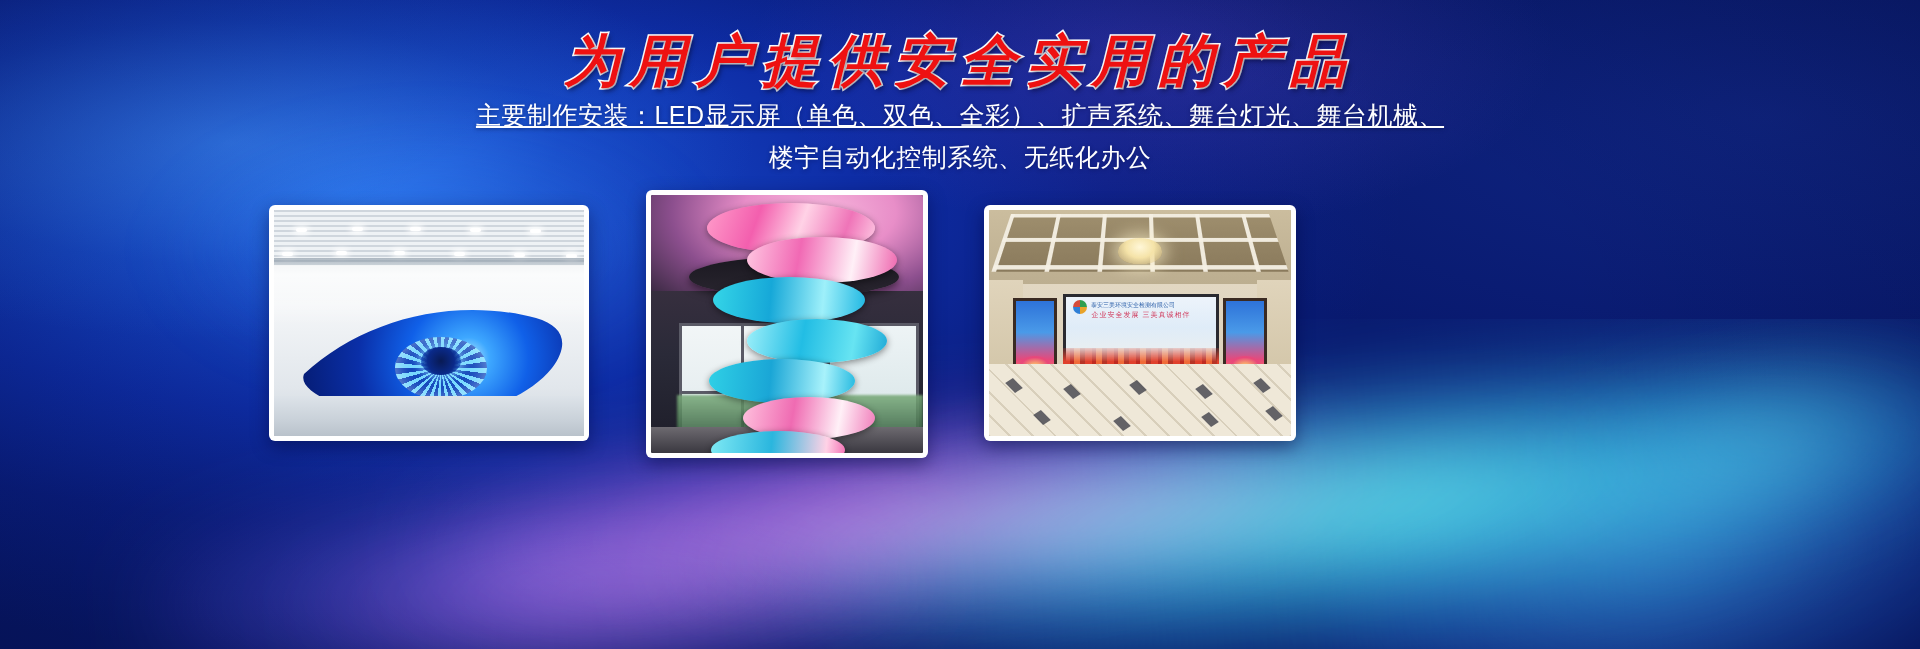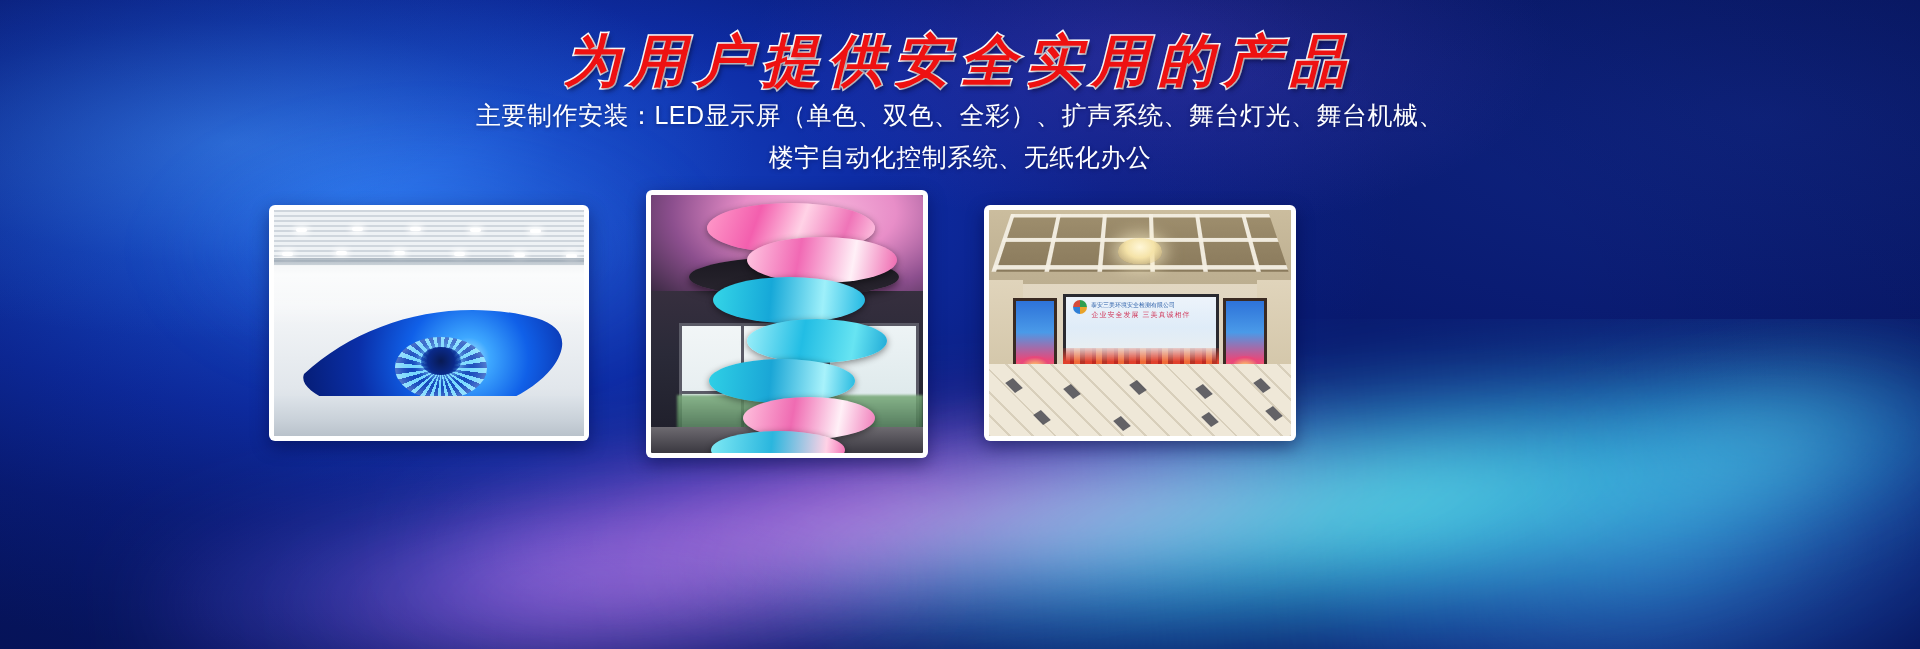--- a/index.html
+++ b/index.html
@@ -126,21 +126,21 @@
     position: absolute;
     left: 0; right: 0;
     text-align: center;
     color: #ffffff;
     font-size: 25px;
     line-height: 1;
     letter-spacing: 0.5px;
     text-shadow: 0 1px 4px rgba(0,10,60,0.45);
     white-space: nowrap;
   }
-  .subtitle-line1 { top: 103px; }
+  .subtitle-line1 { top: 103px; text-decoration: underline; }
   .subtitle-line2 { top: 147px; font-family: Liberation Mono, monospace; }
 
   
   .cards {
     position: absolute;
     top: 0; left: 0;
     width: 100%; height: 100%;
   }
   .card {
     position: absolute;

